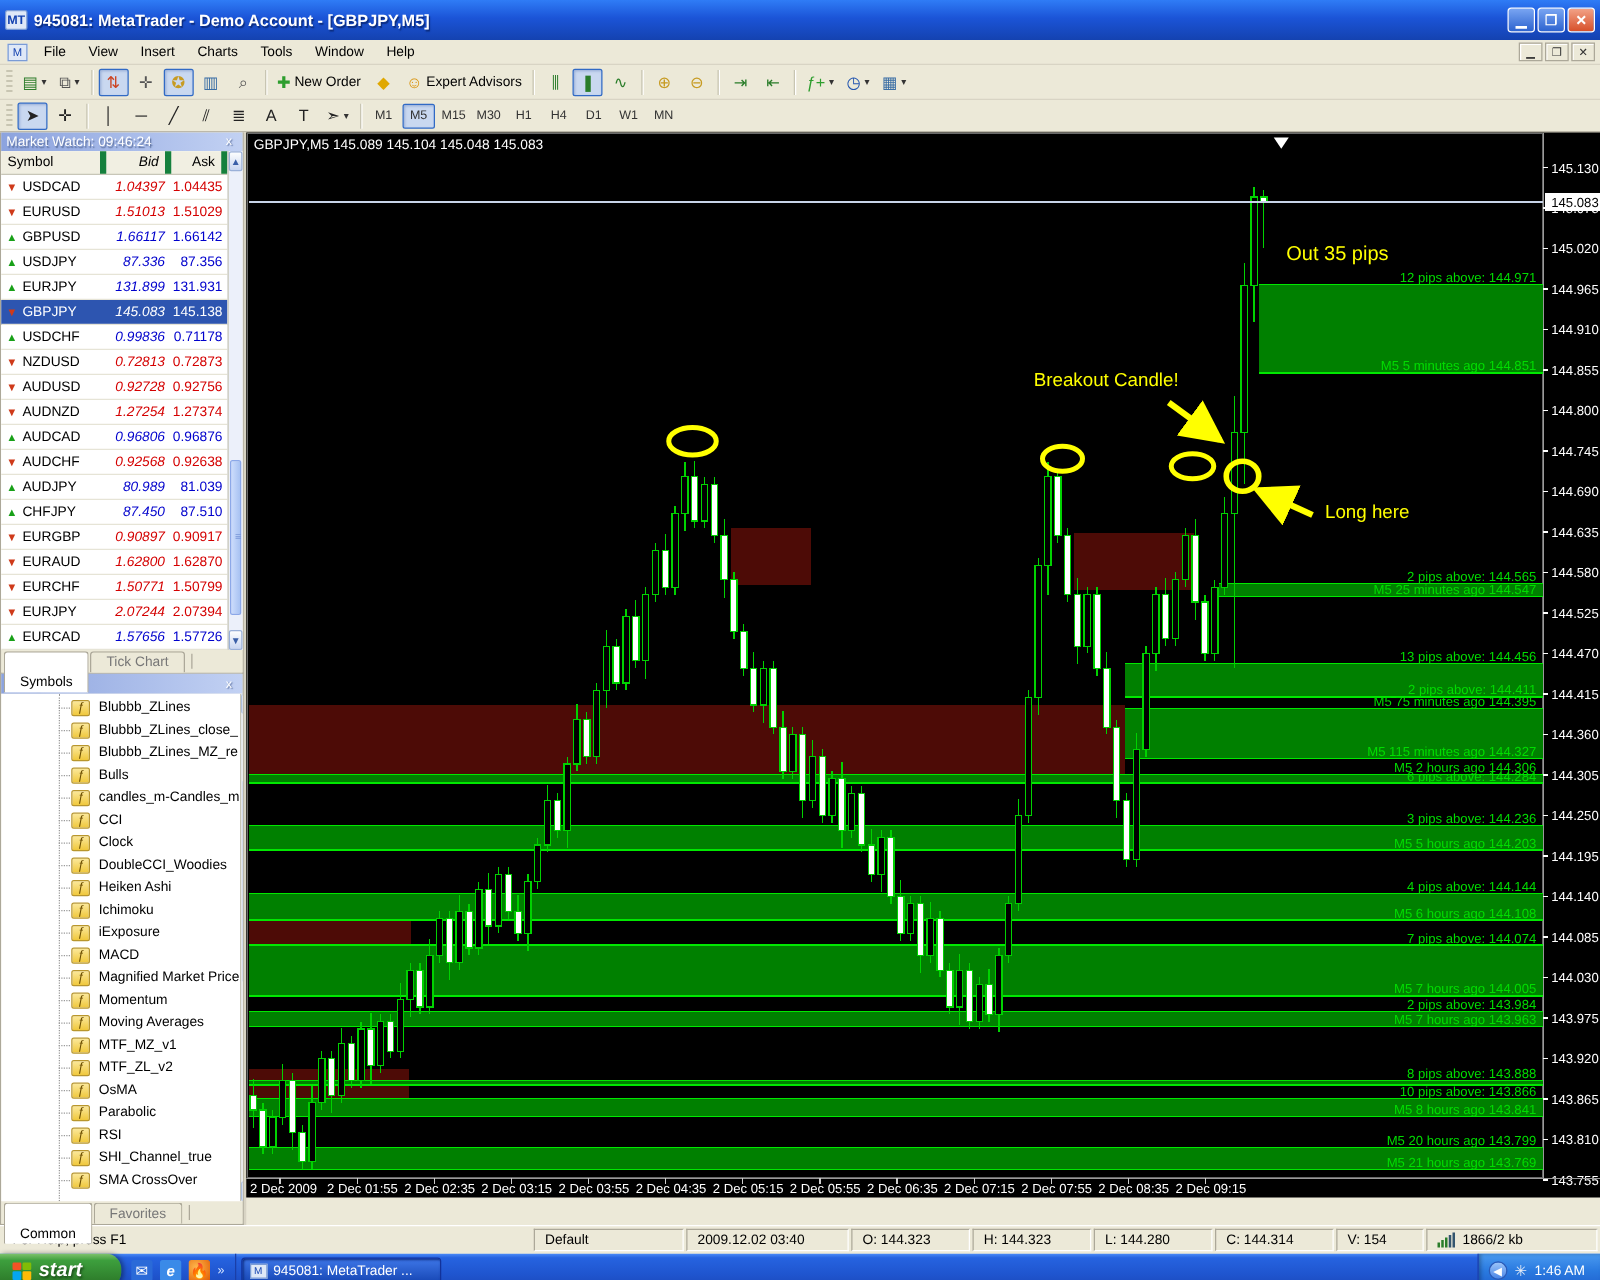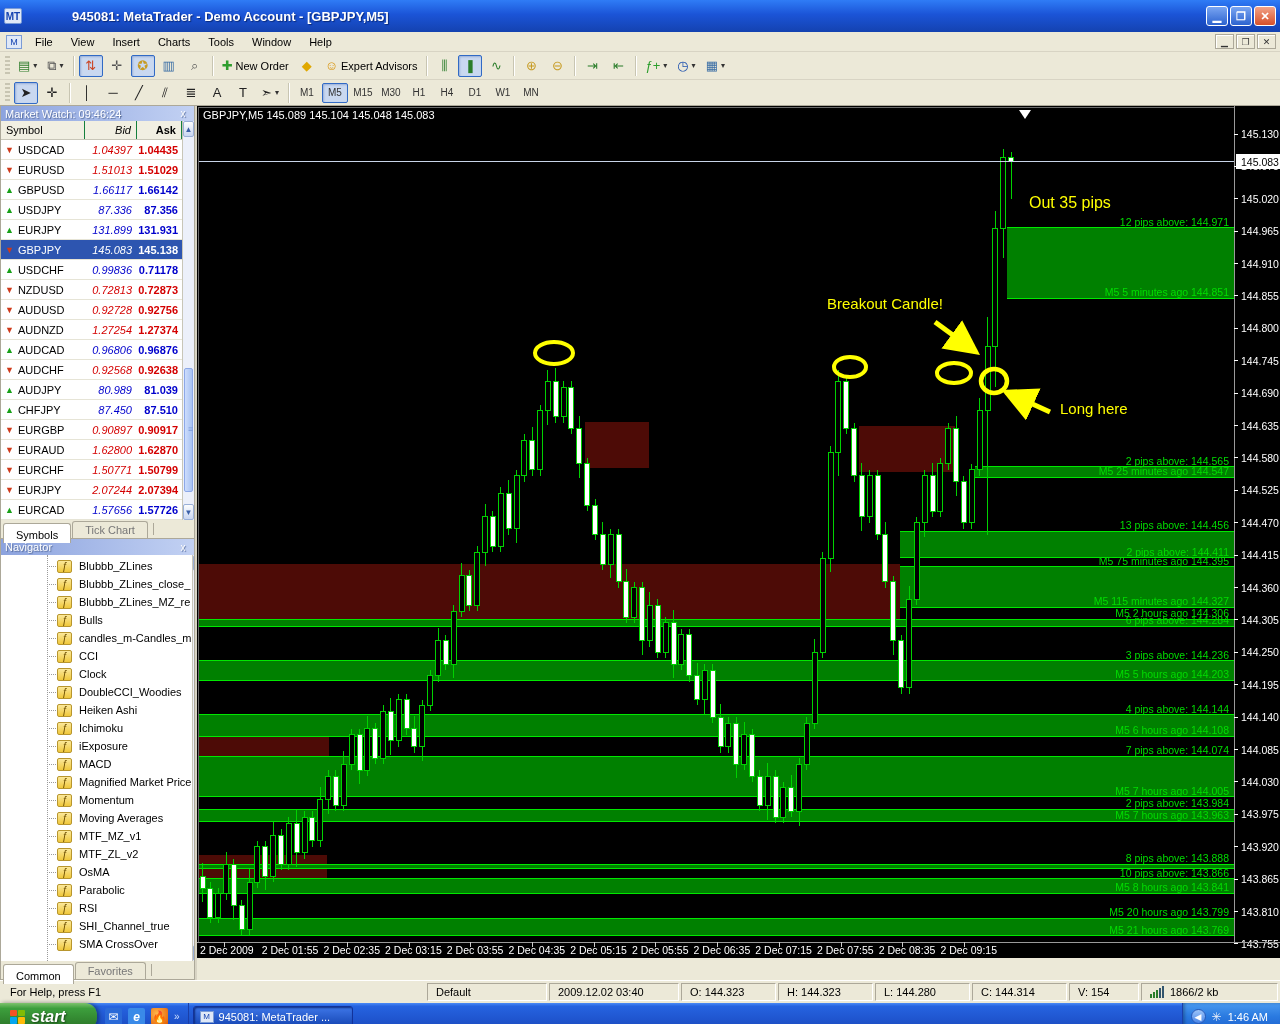--- a/index.html
+++ b/index.html
@@ -2,21 +2,21 @@
 <html><head>
 <meta charset="utf-8">
 <style>
   * { margin:0; padding:0; box-sizing:border-box; }
   html,body { width:1280px; height:1024px; overflow:hidden;
     font-family:"Liberation Sans", sans-serif; font-size:11px; background:#ECE9D8; }
 
   
   .titlebar { height:26px; display:flex; align-items:center; padding:16px 4px;
     background:linear-gradient(180deg,#2f7cf6 0%,#1b54d7 45%,#1442b0 100%);
-    color:#fff; font-weight:bold; font-size:13px; text-shadow:1px 1px 1px #0a2a7a;gap:45px; }
+    color:#fff; font-weight:bold; font-size:13px; text-shadow:1px 1px 1px #0a2a7a; }
   .titlebar .appicon { width:18px; height:16px; margin-right:5px; background:#dfe8f7;
     border:1px solid #7a9bd6; border-radius:2px; color:#1442b0; font-size:10px;
     display:flex; align-items:center; justify-content:center; font-weight:bold; text-shadow:none; }
   .titlebar .tbtns { margin-left:auto; display:flex; gap:2px; }
   .tbtn { width:22px; height:20px; border-radius:3px; border:1px solid #fff;
     display:flex; align-items:center; justify-content:center; color:#fff; font-size:11px;
     background:linear-gradient(180deg,#79a5f2,#2d63cf); text-shadow:none; }
   .tbtn.close { background:linear-gradient(180deg,#f2a287,#d7502a); }
 
   
@@ -57,45 +57,45 @@
   .panel-title { height:16px; display:flex; align-items:center; padding:0 4px;
     background:linear-gradient(90deg,#8CA3DE,#C2D1F3); color:#fff; font-size:11px;
     text-shadow:1px 1px 1px #5a6f9e; }
   .panel-title .x { margin-left:auto; color:#fff; font-size:10px; width:14px; text-align:center; }
 
   
   .mw { height:433px; display:flex; flex-direction:column; border:1px solid #aca899; border-top:none; }
   .mw-table { flex:1; background:#fff; display:flex; }
   .mw-cols { flex:1; }
   .mw-head { display:flex; height:19px; background:#F1EFE2; border-bottom:1px solid #c8c6b8; }
-  .mw-head div { padding:3px 5px; border-right:1px solid #15803d; }
+  .mw-head div { padding:3px 5px; border-right:5px solid #15803d; }
   .mw-row { display:flex; height:20px; border-bottom:1px solid #e6e4d6; background:#fff; align-items:center; }
   .mw-row.sel { background:#2D55B0; color:#fff; }
   .mw-row.sel .q-red, .mw-row.sel .q-blue { color:#fff; }
   .c-sym { width:84px; padding-left:4px; display:flex; align-items:center; gap:4px; }
   .c-bid { width:52px; text-align:right; padding-right:5px;font-style:italic; }
-  .c-ask { width:45px; text-align:right; padding-right:4px;font-weight:bold; }
+  .c-ask { width:45px; text-align:right; padding-right:4px; }
   .arr-up { color:#18a018; font-size:9px; } .arr-dn { color:#cf3a1a; font-size:9px; }
   .q-red { color:#d40000; } .q-blue { color:#0000cc; }
 
   
   .sb { width:16px; background:#ECF0FA; border-left:1px solid #c8c6b8; position:relative; }
   .sb-btn { height:16px; background:linear-gradient(180deg,#fdfefe,#c9d6f1); border:1px solid #9ab0d8;
     color:#3a5fa8; font-size:8px; display:flex; align-items:center; justify-content:center; border-radius:2px; }
   .sb-btn.bottom { position:absolute; bottom:0; left:0; right:0; }
   .sb-thumb { position:absolute; left:1px; right:1px; border:1px solid #8CA8E8; border-radius:2px;
     background:linear-gradient(90deg,#cdddfc,#a8c2f2); }
   .sb-thumb::after { content:"≡"; color:#7a98d8; font-size:9px; position:absolute; left:3px; top:50%;
     transform:translateY(-58%); }
 
   
   .tabs { height:18px; display:flex; align-items:flex-end; background:#ECE9D8; padding-left:2px; }
   .tab { padding:2px 12px 2px; border:1px solid #aca899; border-bottom:none; margin-right:1px;
     background:#ECE9D8; color:#777; border-radius:3px 3px 0 0; font-size:11px; }
-  .tab.active { background:#fff; color:#000; position:relative; top:5px; padding-top:5px; }
+  .tab.active { background:#fff; color:#000; position:relative; top:16px; padding-top:18px; }
   .tab-div { width:1px; height:12px; background:#aca899; margin:0 4px 3px; }
 
   
   .nav { flex:1; display:flex; flex-direction:column; border:1px solid #aca899; border-top:none; }
   .nav-list { flex:1; background:#fff; position:relative; overflow:hidden; display:flex; }
   .nav-items { flex:1; position:relative; padding-top:2px; }
   .treeline { position:absolute; left:46px; top:0; bottom:0; border-left:1px dotted #9a9a9a; }
   .nav-item { height:18px; display:flex; align-items:center; padding-left:56px; position:relative; color:#000; }
   .nav-item::before { content:""; position:absolute; left:46px; width:9px; border-top:1px dotted #9a9a9a; }
   .f-ico { position:absolute; left:56px; width:15px; height:13px; border:1px solid #b8962e; border-radius:2px;

